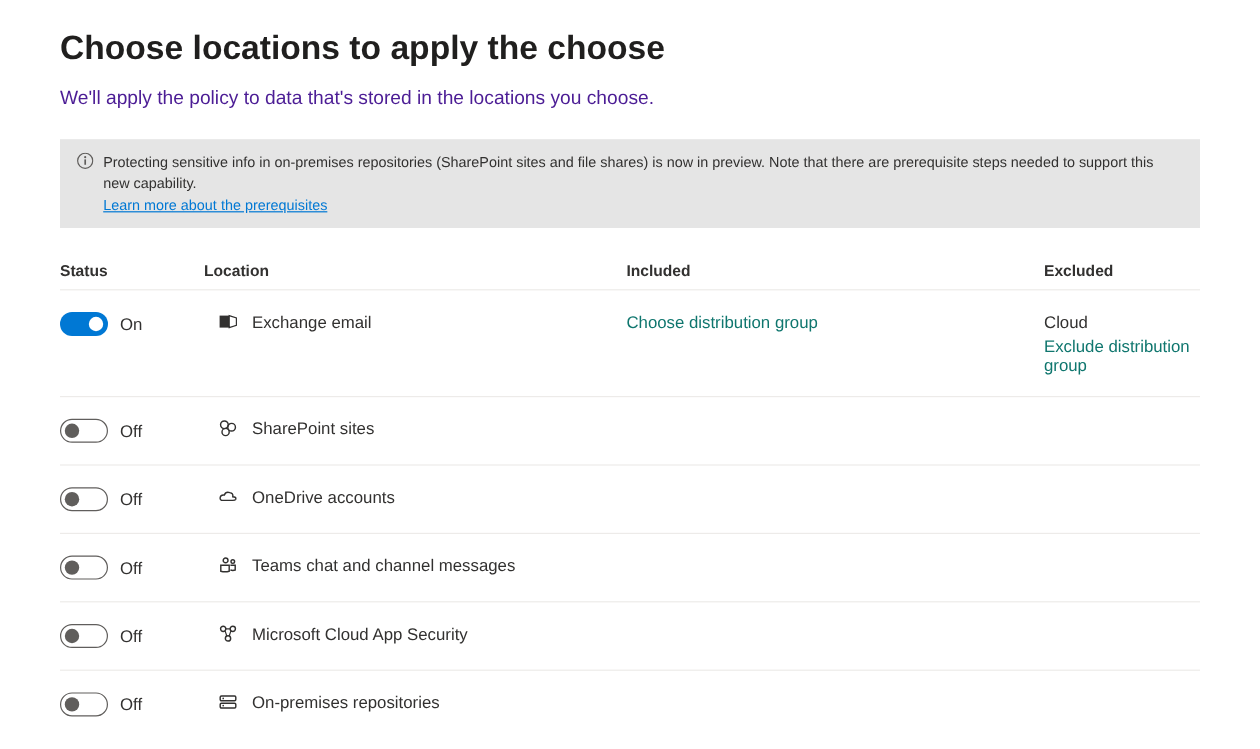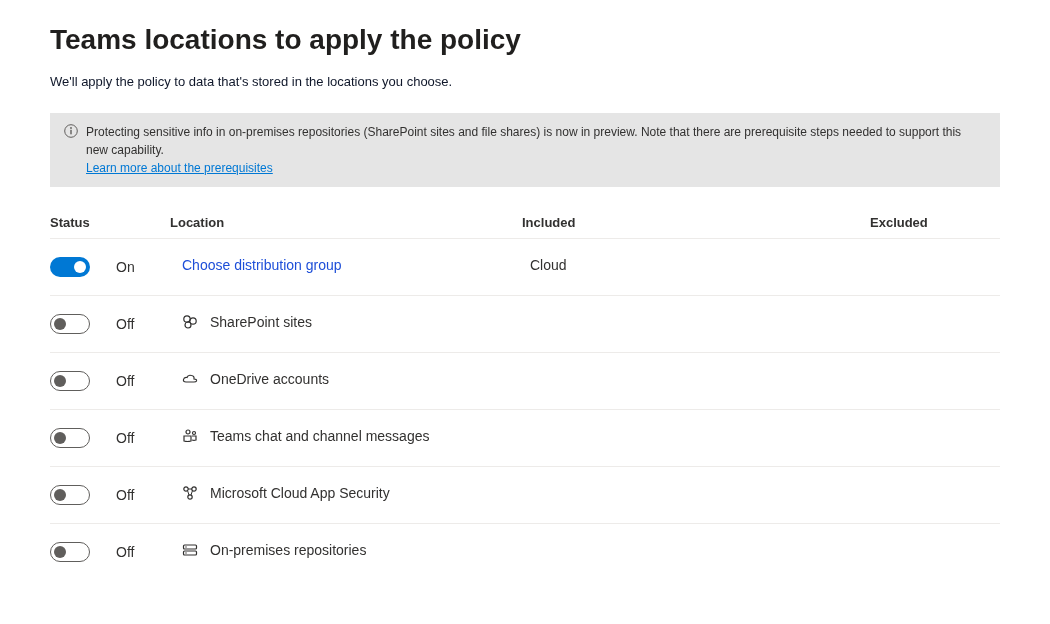--- a/index.html
+++ b/index.html
@@ -10,22 +10,22 @@
       padding: 24px 50px;
       width: 1050px;
     }
     h1 {
       font-size: 28px;
       font-weight: 700;
       color: #201f1e;
       margin-bottom: 18px;
     }
     .subtitle {
-      font-size: 13px;
-      color: #0f172a;
+      font-size: 16px;
+      color: #4c1d95;
       margin-bottom: 24px;
     }
     .info-banner {
       background: #e5e5e5;
       padding: 10px 14px;
       display: flex;
       align-items: flex-start;
       gap: 8px;
       font-size: 12px;
       line-height: 1.5;
@@ -47,43 +47,43 @@
     .col-location { flex: 1; display: flex; align-items: center; gap: 12px; }
     .col-included { width: 328px; }
     .col-excluded { width: 150px; padding-left: 20px; }
     .table-row {
       display: flex;
       align-items: flex-start;
       padding: 18px 0;
       border-top: 1px solid #edebe9;
       font-size: 14px;
     }
-    .status-cell { width: 132px; display: flex; align-items: center; gap: 26px; }
+    .status-cell { width: 132px; display: flex; align-items: center; gap: 10px; }
     .toggle {
       width: 40px; height: 20px; border-radius: 10px;
       position: relative; cursor: pointer; flex-shrink: 0;
     }
     .toggle-on { background: #0078d4; }
     .toggle-off { background: #fff; border: 1px solid #605e5c; }
     .toggle-knob {
       position: absolute; width: 12px; height: 12px; border-radius: 50%;
       top: 50%; transform: translateY(-50%);
     }
     .toggle-on .toggle-knob { background: #fff; right: 4px; }
     .toggle-off .toggle-knob { background: #605e5c; left: 3px; }
     .toggle-label { font-size: 14px; }
     .loc-icon { width: 16px; height: 16px; flex-shrink: 0; display: inline-flex; align-items: center; justify-content: center; }
-    .link { color: #1d4ed8; cursor: pointer; font-size: 14px; }
+    .link { color: #0f766e; cursor: pointer; font-size: 14px; }
     .included-cell, .excluded-cell { font-size: 14px; }
     .included-val, .excluded-val { display: block; margin-bottom: 4px; }
   </style>
 </head>
 <body>
 
-<h1>Teams locations to apply the policy</h1>
+<h1>Choose locations to apply the choose</h1>
 <p class="subtitle">We'll apply the policy to data that's stored in the locations you choose.</p>
 
 <div class="info-banner">
   <svg class="info-icon-svg" width="14" height="14" viewBox="0 0 14 14">
     <circle cx="7" cy="7" r="6.3" fill="none" stroke="#605e5c" stroke-width="1"></circle>
     <circle cx="7" cy="4" r="0.9" fill="#605e5c"></circle>
     <rect x="6.3" y="5.8" width="1.4" height="4.5" fill="#605e5c"></rect>
   </svg>
   <div class="info-text">
     <span>Protecting sensitive info in on-premises repositories (SharePoint sites and file shares) is now in preview. Note that there are prerequisite steps needed to support this new capability.</span>
@@ -100,25 +100,35 @@
     <div class="col-excluded">Excluded</div>
   </div>
 
   <div class="table-row">
     <div class="status-cell">
       <div class="toggle toggle-on">
           <div class="toggle-knob"></div>
         </div>
       <span class="toggle-label">On</span>
     </div>
+    <div class="col-location">
+      <span class="loc-icon">
+        <svg width="16" height="16" viewBox="0 0 16 16">
+            <rect x="1" y="3" width="8" height="10" fill="#323130"></rect>
+            <path d="M9 3 L15 5 L15 11 L9 13 Z" fill="none" stroke="#323130" stroke-width="1"></path>
+          </svg>
+      </span>
+      <span>Exchange email</span>
+    </div>
     <div class="col-included included-cell">
       <span class="link">Choose distribution group</span>
     </div>
     <div class="col-excluded excluded-cell">
       <span class="excluded-val">Cloud</span>
+      <span class="link">Exclude distribution group</span>
     </div>
   </div>
 
   <div class="table-row">
     <div class="status-cell">
       <div class="toggle toggle-off">
           <div class="toggle-knob"></div>
         </div>
       <span class="toggle-label">Off</span>
     </div>

